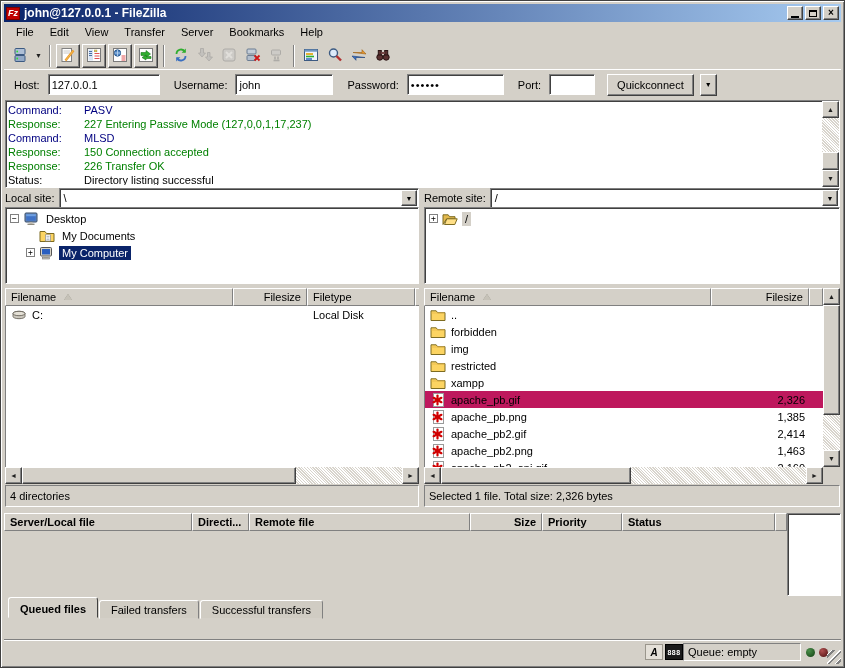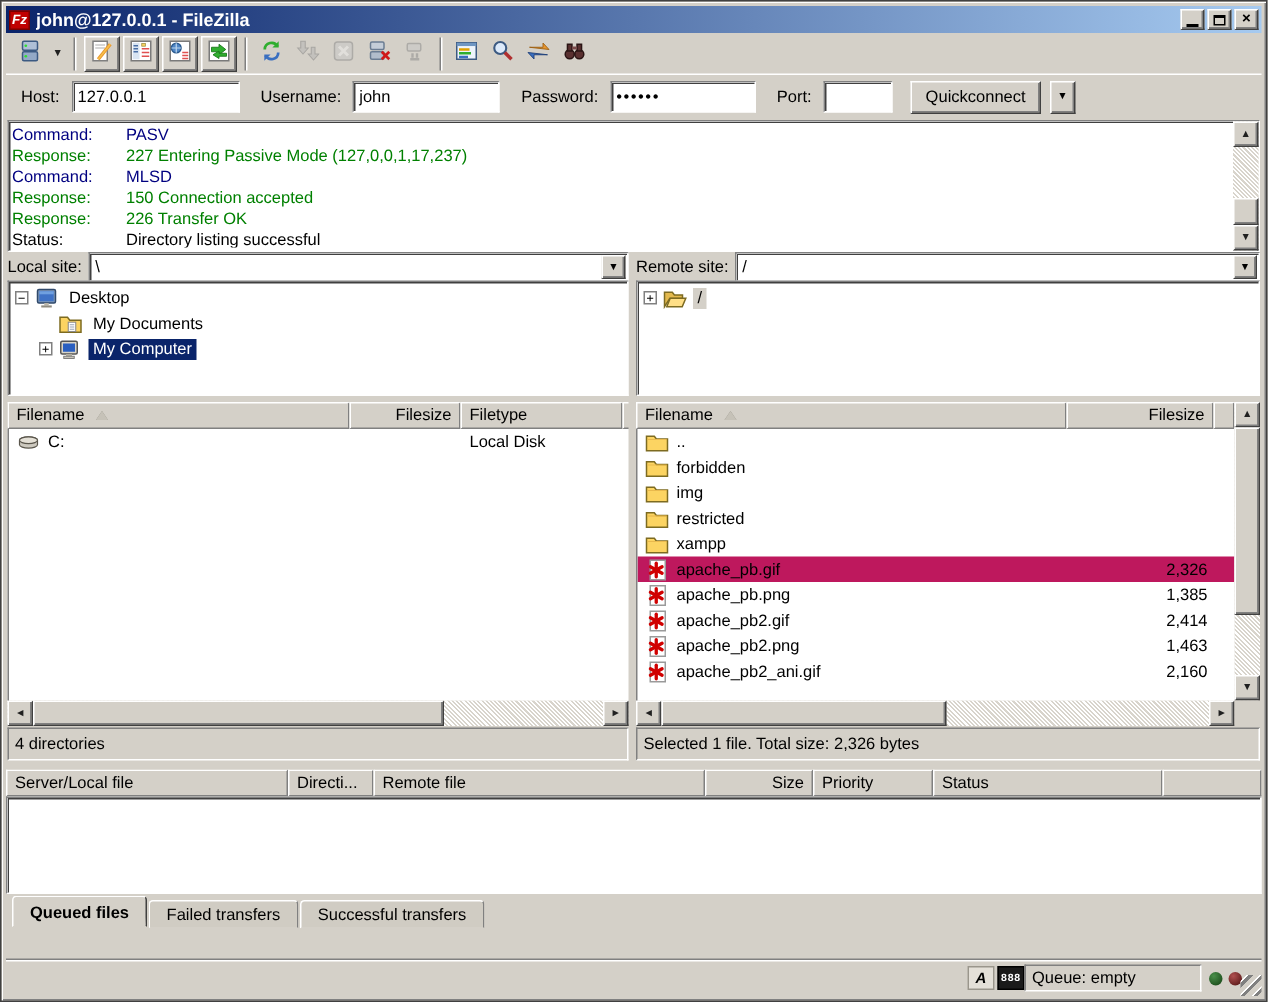--- a/index.html
+++ b/index.html
@@ -113,21 +113,21 @@
   .fcell { padding:0 5px; overflow:hidden; flex:0 0 auto; display:flex; align-items:center; }
   .fcell .t-icon { margin-right:4px; }
   .fcell.right { justify-content:flex-end; }
 
   .statusline { height:22px; margin-top:1px; display:flex; align-items:center; padding:0 4px; flex:0 0 auto;
     border:1px solid; border-color:#808080 #fff #fff #808080; background:#d4d0c8; }
   .vcol { width:17px; flex:0 0 auto; display:flex; flex-direction:column; }
   .vcorner { height:17px; background:#d4d0c8; flex:0 0 auto; }
 
   
-  .queueblock { height:89px; flex:0 0 auto; display:flex; flex-direction:column; padding-top:6px; }
+  .queueblock { height:89px; flex:0 0 auto; display:flex; padding-top:6px;font-weight:bold; }
   .queue-header { height:18px; display:flex; overflow:hidden; flex:0 0 auto; }
   .queue-body { flex:1; background:#fff; border:1px solid; border-color:#808080 #fff #fff #808080; box-shadow: inset 1px 1px 0 #404040; }
 
   
   .tabsrow { height:43px; flex:0 0 auto; display:flex; align-items:flex-start; padding:1px 0 0 4px; }
   .tab { padding:3px 11px 2px 11px; margin-right:1px; background:#d0ccc3;
     border:1px solid; border-color:#fff #808080 #d4d0c8 #fff; border-radius:3px 3px 0 0; margin-top:3px; }
   .tab.active { background:#d4d0c8; font-weight:bold; margin-top:0; padding-top:5px; border-color:#fff #404040 #d4d0c8 #fff; }
 
   
@@ -158,20 +158,29 @@
         <span class="glyph-min"></span>
       </span>
     <span class="winbtn raised">
         <span class="glyph-max"></span>
       </span>
     <span class="winbtn raised">
         <span class="glyph-close">×</span>
       </span>
   </div>
 
+  <div class="menubar" id="menubar">
+      <span class="menu-item">File</span>
+      <span class="menu-item">Edit</span>
+      <span class="menu-item">View</span>
+      <span class="menu-item">Transfer</span>
+      <span class="menu-item">Server</span>
+      <span class="menu-item">Bookmarks</span>
+      <span class="menu-item">Help</span>
+    </div>
 
   <div class="toolbar" id="toolbar">
       <span class="tb">
         <span><svg viewBox="0 0 16 16">
             <rect x="3" y="1.5" width="10" height="6" rx="1" fill="#aebfd6" stroke="#3c5a82"></rect>
             <rect x="3" y="8.5" width="10" height="6" rx="1" fill="#93a9c6" stroke="#3c5a82"></rect>
             <circle cx="5.2" cy="4.5" r=".9" fill="#2fdf2f"></circle>
             <circle cx="5.2" cy="11.5" r=".9" fill="#2fdf2f"></circle>
           </svg></span>
       </span>

